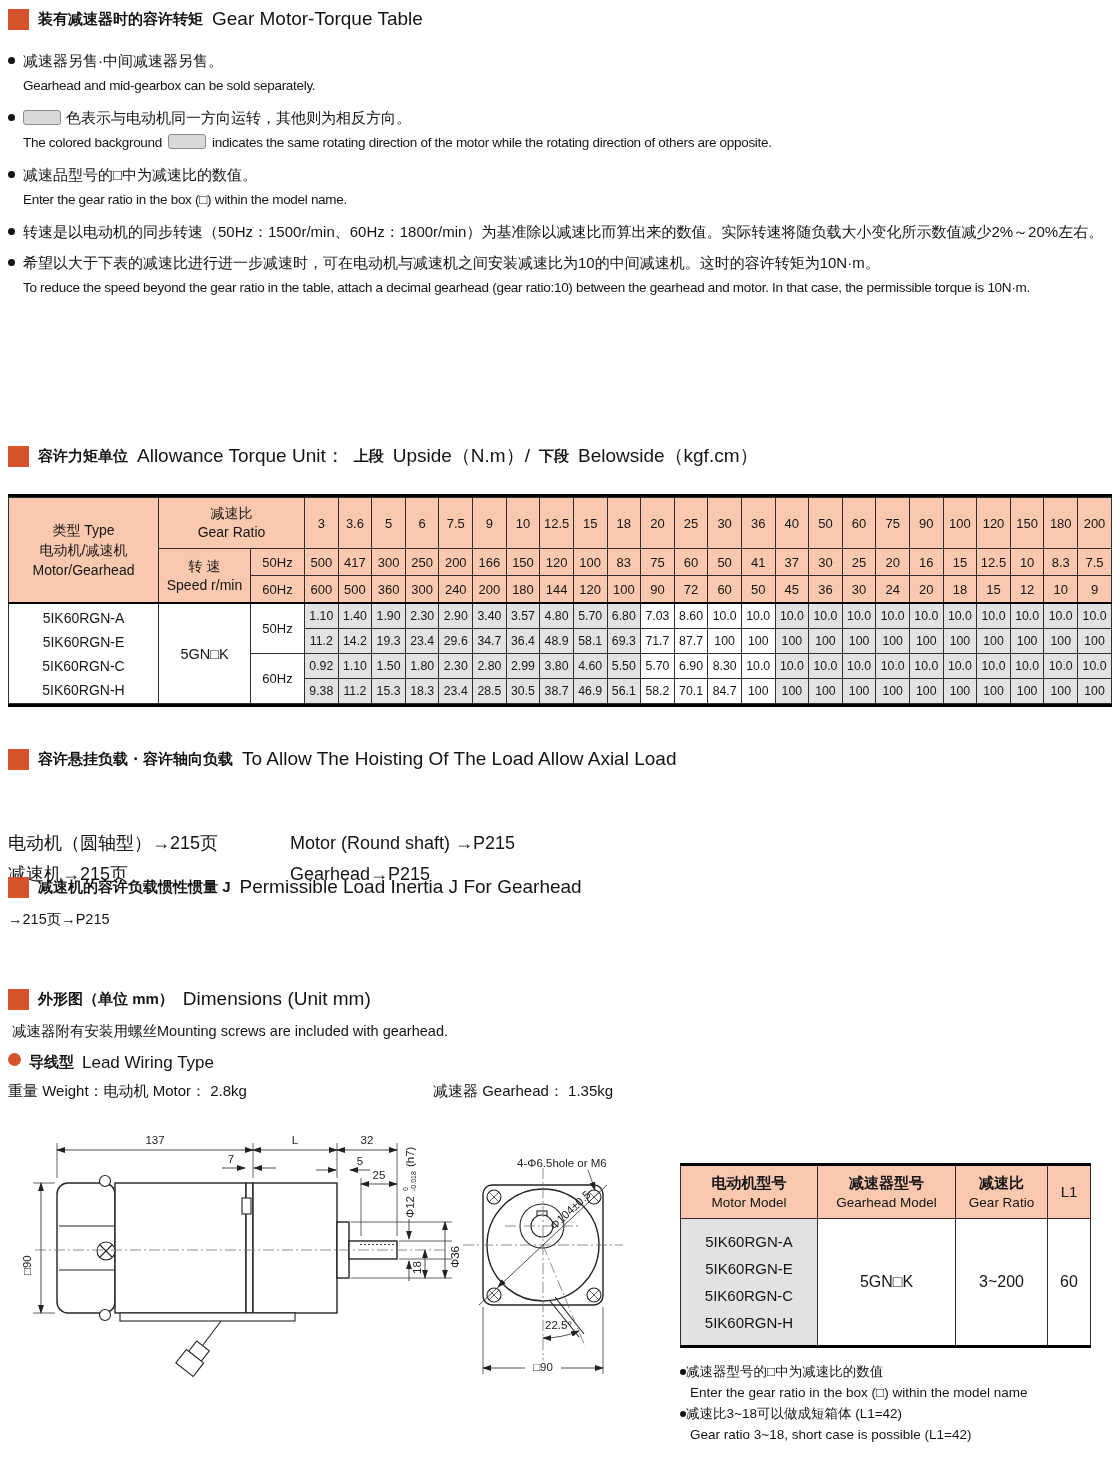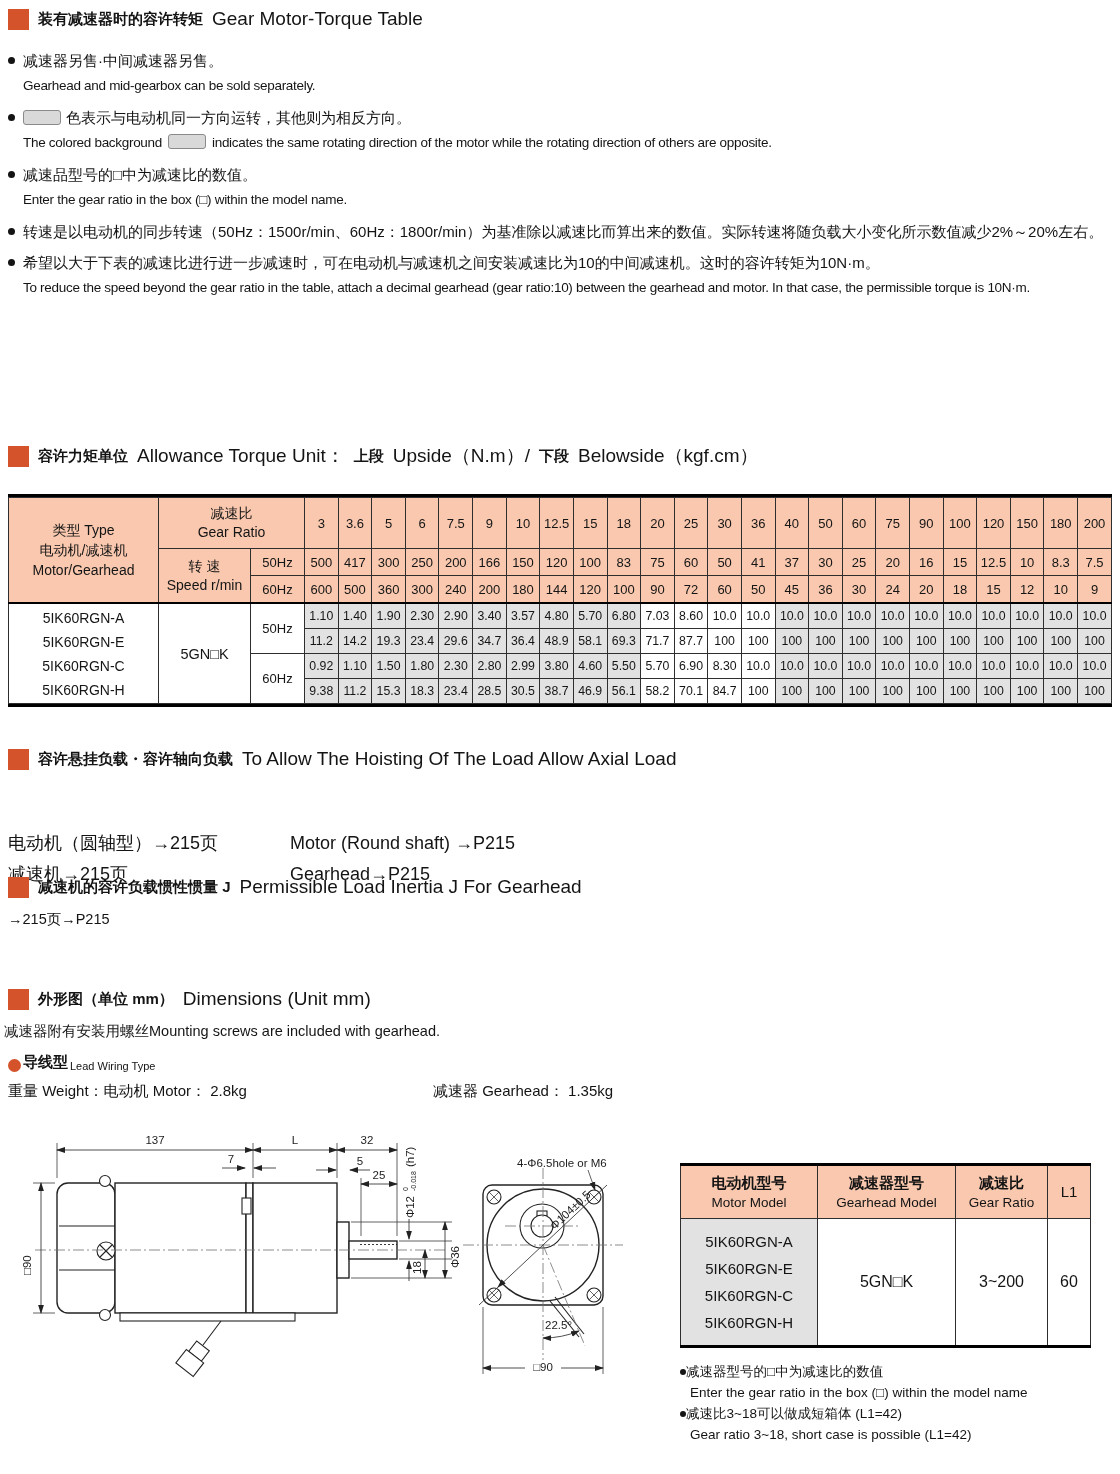--- a/index.html
+++ b/index.html
@@ -35,25 +35,25 @@
   #torqueTable td.v.sh{background:#e2e2e2}
   #torqueTable td.models div{font-size:14px;line-height:24px}
   #torqueTable td.gh{font-size:14.5px}
   #torqueTable td.freq{font-size:13px}
   #torqueTable .tb{border-top:2.5px solid #000}
   
   .ref-rows{position:absolute;left:8px;top:828px;font-size:18px}
   .ref-row{display:flex;line-height:31px}
   .ref-zh{width:282px}
   .inertia-line{position:absolute;left:8px;top:910px;font-size:14.5px}
-  .dim-note{position:absolute;left:4px;top:1022px;font-size:14.5px}
-  .lead-line{position:absolute;left:8px;top:1053px;display:flex;align-items:flex-end;gap:2px}
+  .dim-note{position:absolute;left:12px;top:1022px;font-size:14.5px}
+  .lead-line{position:absolute;left:8px;top:1053px;display:flex;align-items:flex-start;gap:8px}
   .odot{width:13px;height:13px;border-radius:50%;background:#d4532a;flex:none}
   .lead-zh{font-weight:bold;font-size:15px}
-  .lead-en{font-size:11px}
+  .lead-en{font-size:17px}
   .weight-line{position:absolute;left:8px;top:1079px;display:flex;font-size:15px;line-height:24px}
   .w1{width:425px}
   
   .drawings{position:absolute;left:0;top:1100px;width:1120px;height:374px}
   .sv-side{position:absolute;left:15px;top:10px}
   .sv-front{position:absolute;left:455px;top:40px}
   svg text{font-family:"Liberation Sans","DejaVu Sans",sans-serif;fill:#1c1c1c}
   .ol{stroke:#232323;stroke-width:1.4;fill:#fff}
   .ol2{stroke:#232323;stroke-width:1.1;fill:#fff}
   .dl{stroke:#3a3a3a;stroke-width:0.9;fill:none}

